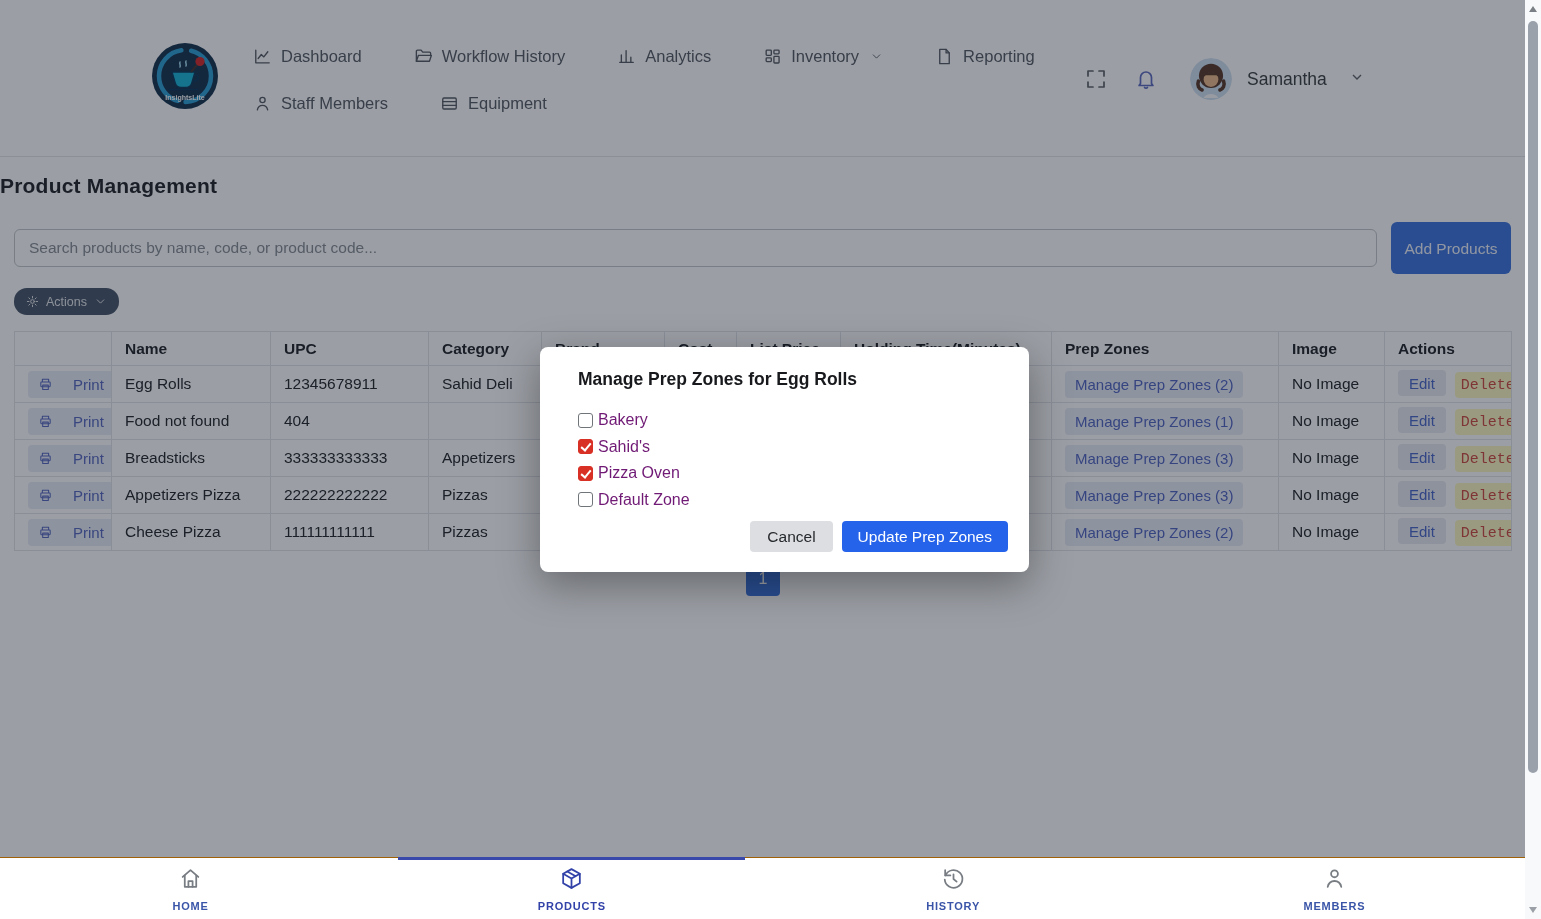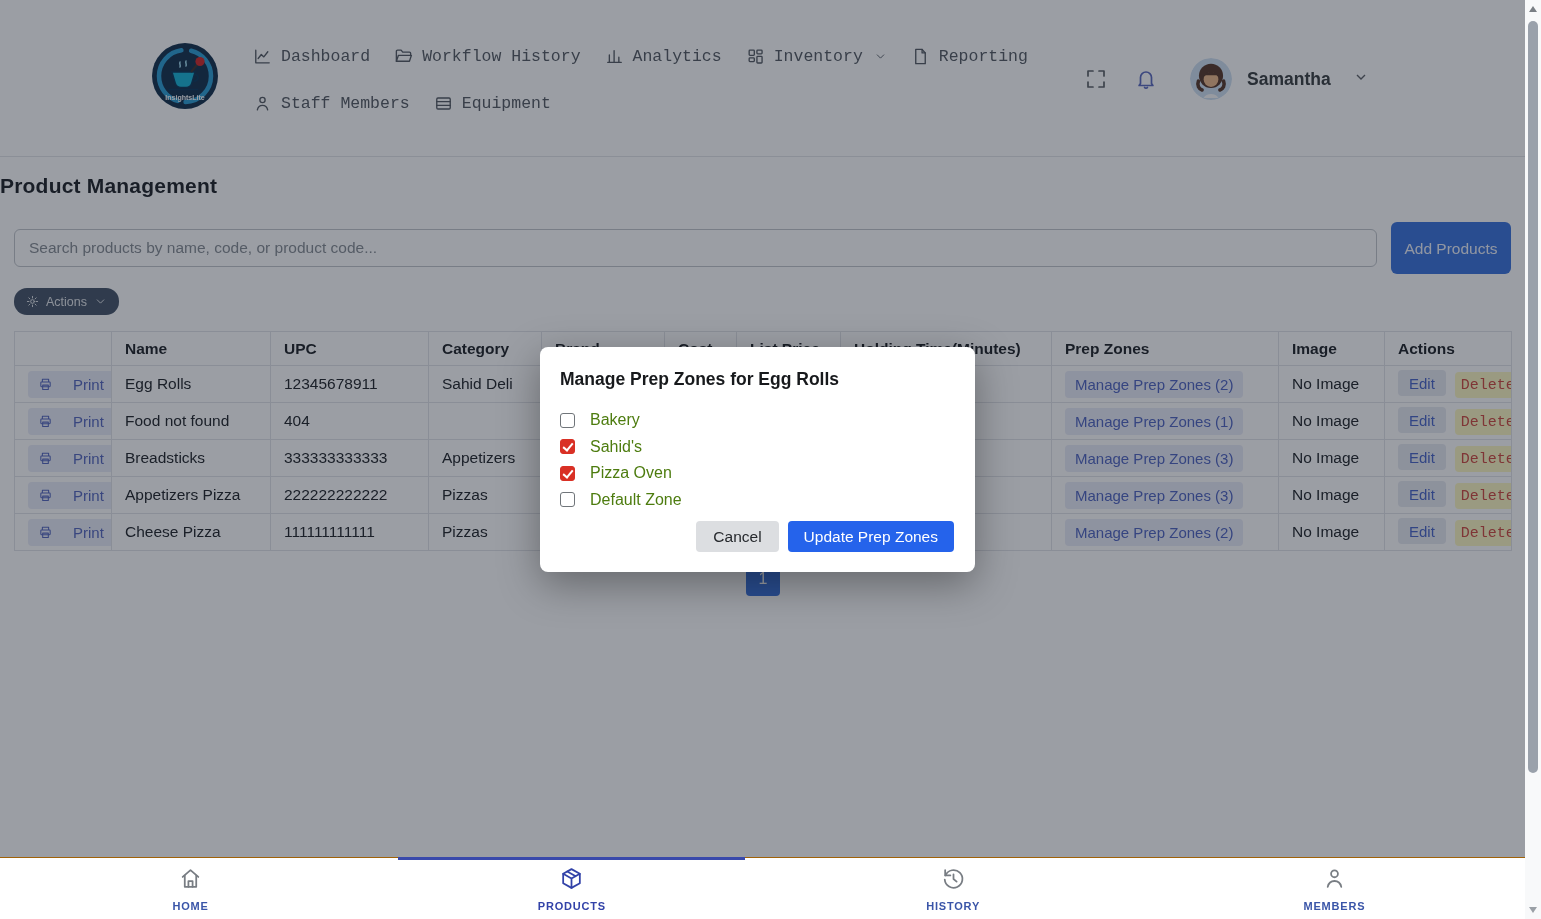--- a/index.html
+++ b/index.html
@@ -3,35 +3,35 @@
 <meta charset="utf-8">
 <style>
   * { margin:0; padding:0; box-sizing:border-box; }
   html,body { width:1541px; height:919px; }
   body { font-family:"Liberation Sans", sans-serif; background:#fff; position:relative; overflow:hidden; }
   .stage { position:absolute; inset:0; }
 
   
   .app-header { position:absolute; left:0; top:0; width:1525px; height:157px; background:#fff; border-bottom:1px solid #e4e6e9; }
   .logo { position:absolute; left:150px; top:41px; width:70px; height:70px; cursor:pointer; }
-  .nav-row { position:absolute; display:flex; gap:24px; align-items:center; height:32px;font-family:Liberation Mono, monospace; }
+  .nav-row { position:absolute; display:flex; gap:52px; align-items:center; height:32px; }
   .nav-row.r1 { left:253px; top:40px; }
   .nav-row.r2 { left:253px; top:87px; }
   .nav-item { display:inline-flex; align-items:center; gap:9px; color:#565c64; font-size:16.5px; cursor:pointer; white-space:nowrap; }
   .nav-item svg { width:19px; height:19px; stroke:#565c64; fill:none; stroke-width:1.7; stroke-linecap:round; stroke-linejoin:round; }
   .chev-sm { width:13px !important; height:13px !important; margin-left:2px; }
   .header-right { position:absolute; left:1084px; top:56px; height:46px; display:flex; align-items:center; }
   .icon-btn { width:24px; height:24px; cursor:pointer; }
   .icon-btn svg { width:24px; height:24px; fill:none; stroke-width:1.7; stroke-linecap:round; stroke-linejoin:round; }
   .fullscreen-btn { margin-right:26px; }
   .fullscreen-btn svg { stroke:#5f6368; }
   .bell-btn { margin-right:32px; }
   .bell-btn svg { stroke:#5c6bc0; }
   .avatar { width:42px; height:42px; border-radius:50%; overflow:hidden; margin-right:15px; cursor:pointer; flex:none; }
-  .user-name { font-size:17.5px; color:#3c4043; font-weight:700; margin-right:22px; cursor:pointer; }
+  .user-name { font-size:17.5px; color:#3c4043; font-weight:400; margin-right:22px; cursor:pointer; }
   .user-chev svg { width:16px; height:16px; stroke:#5f6368; fill:none; stroke-width:2; cursor:pointer; }
 
   
   .page-title { position:absolute; top:174px; left:0; width:1525px; text-align:left; font-size:21px; font-weight:700; color:#1f2328; letter-spacing:.2px; }
   .search-input { position:absolute; left:14px; top:229px; width:1363px; height:38px; border:1px solid #c3c7cc; border-radius:6px; padding:0 14px; font-size:15.5px; color:#1f2328; background:#fff; outline:none; font-family:inherit; }
   .search-input::placeholder { color:#878d94; }
   .add-btn { position:absolute; left:1391px; top:222px; width:120px; height:52px; background:#3b74dc; color:#eef2fb; border:none; border-radius:6px; font-size:15.5px; line-height:19px; cursor:pointer; font-family:inherit; }
   .actions-btn { position:absolute; left:14px; top:288px; height:27px; background:#475569; color:#e3e6ea; border:none; border-radius:13px; display:flex; align-items:center; gap:7px; padding:0 12px; font-size:12.5px; cursor:pointer; font-family:inherit; }
   .actions-btn svg { width:13px; height:13px; stroke:#e3e6ea; fill:none; stroke-width:1.8; stroke-linecap:round; }
 
@@ -45,23 +45,23 @@
   .manage-btn { background:#e9ecf8; color:#5166c2; border:none; border-radius:4px; height:27px; padding:0 10px; font-size:15px; cursor:pointer; font-family:inherit; }
   .edit-btn { background:#e7eaf2; color:#4a66c9; border:none; border-radius:4px; height:26px; padding:0 11px; font-size:15px; cursor:pointer; margin-right:9px; font-family:inherit; }
   .delete-btn { background:#fef9c3; color:#cf4a42; border:none; border-radius:4px; height:26px; padding:0 6px; font-size:15px; cursor:pointer; font-family:Liberation Mono, monospace; }
 
   .page-btn { position:absolute; left:746px; top:562px; width:34px; height:34px; background:#3b74dc; color:#fff; border:none; border-radius:4px; font-size:16px; cursor:pointer; font-family:inherit; }
 
   
   .backdrop { position:absolute; left:0; top:0; width:1525px; height:857px; background:rgba(17,24,39,0.42); z-index:50; }
 
   
-  .modal { position:absolute; left:540px; top:347px; width:435px; height:225px; background:#fff; border-radius:8px; box-shadow:0 12px 40px rgba(0,0,0,.35); z-index:80; padding:22px 20px; }
+  .modal { position:absolute; left:540px; top:347px; width:489px; height:225px; background:#fff; border-radius:8px; box-shadow:0 12px 40px rgba(0,0,0,.35); z-index:80; padding:22px 38px; }
   .modal-title { font-size:17.5px; font-weight:700; color:#17191c; margin-bottom:17px; }
-  .zone-row { display:flex; align-items:center; gap:15px; height:26.5px; font-size:16px; color:#4d7c0f; }
+  .zone-row { display:flex; align-items:center; gap:5px; height:26.5px; font-size:16px; color:#701a75; }
   .cb { position:relative; width:15px; height:15px; border:1.6px solid #70757a; border-radius:3px; background:#fff; flex:none; cursor:pointer; }
   .cb.checked { background:#d93025; border-color:#d93025; }
   .cb.checked::after { content:""; position:absolute; left:4px; top:1px; width:4px; height:8px; border:solid #fff; border-width:0 2px 2px 0; transform:rotate(40deg); }
   .zone-label { cursor:default; }
   .modal-footer { position:absolute; right:21px; bottom:20px; display:flex; gap:9px; }
   .cancel-btn { background:#dcdee1; color:#26292d; border:none; border-radius:4px; height:31px; padding:0 17px; font-size:15.5px; cursor:pointer; font-family:inherit; }
   .submit-btn { background:#2563eb; color:#fff; border:none; border-radius:4px; height:31px; padding:0 16px; font-size:15.5px; font-weight:500; cursor:pointer; font-family:inherit; }
 
   
   .bottom-nav { position:absolute; left:0; top:857px; width:1525px; height:45px; background:#fff; border-top:1px solid #a16207; display:flex; z-index:60; }

